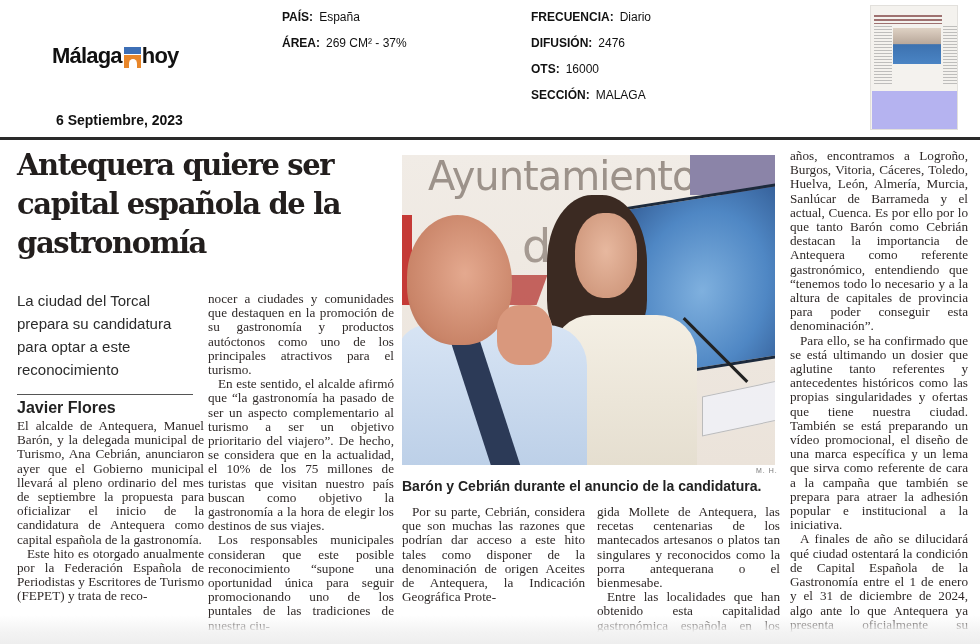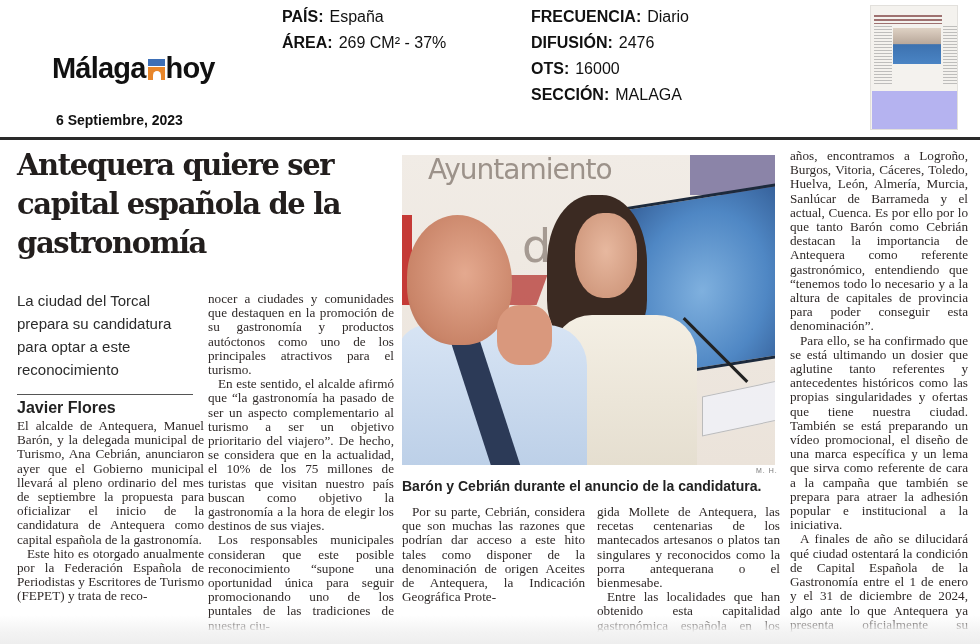--- a/index.html
+++ b/index.html
@@ -2,28 +2,28 @@
 <html><head>
 <meta charset="utf-8">
 <style>
   * { box-sizing: border-box; margin: 0; padding: 0; }
   html, body { width: 980px; height: 644px; overflow: hidden; background: #ffffff; }
   body { position: relative; font-family: "Liberation Serif", serif; color: #2a2524; }
 
   
   .header { position: absolute; left: 0; top: 0; width: 980px; height: 138px; background: #fff; }
   .logo { position: absolute; left: 52px; top: 38px; height: 36px; display: flex; align-items: center;
-          font-family: "Liberation Sans", sans-serif; font-weight: 700; font-size: 29px; letter-spacing: -0.8px; color: #111; margin-top: 12px; }
+          font-family: "Liberation Sans", sans-serif; font-weight: 700; font-size: 22px; letter-spacing: -0.8px; color: #111; }
   .logo .mark { display: inline-block; position: relative; width: 17px; height: 21px; margin: 0 1px 0 2px; top: 1px; }
   .logo .mark .blue { position: absolute; left: 0; top: 0; width: 17px; height: 7px; background: #3d6fb6; }
   .logo .mark .orange { position: absolute; left: 0; top: 8px; width: 17px; height: 13px; background: #e8862a; border-radius: 0 0 0 0; }
   .logo .mark .orange::after { content: ""; position: absolute; left: 5px; top: 4px; width: 8px; height: 9px; background: #fff; border-radius: 50% 50% 0 0; }
   .date { position: absolute; left: 56px; top: 112px; font-family: "Liberation Sans", sans-serif; font-weight: 700; font-size: 14px; color: #111; }
 
-  .meta { position: absolute; font-family: "Liberation Sans", sans-serif; font-size: 16px; color: #111; }
+  .meta { position: absolute; font-family: "Liberation Sans", sans-serif; font-size: 12px; color: #111; }
   .meta .row { height: 26px; line-height: 26px; white-space: nowrap; }
   .meta .k { font-weight: 700; margin-right: 6px; }
   .meta-left { left: 282px; top: 4px; }
   .meta-right { left: 531px; top: 4px; }
 
   .thumb { position: absolute; left: 870px; top: 5px; width: 88px; height: 125px; background: #f4f2ee; border: 1px solid #e2e0dc; overflow: hidden; }
   .thumb .t-title { position: absolute; left: 3px; top: 9px; width: 68px; height: 9px; background: repeating-linear-gradient(#7a3a3a 0 2px, transparent 2px 4px); opacity: .7; }
   .thumb .t-photo { position: absolute; left: 22px; top: 22px; width: 48px; height: 36px; background: linear-gradient(180deg,#dfd2c4 0,#b8a79a 45%,#3d72b0 46%,#4a84c4 100%); }
   .thumb .t-col { position: absolute; top: 20px; width: 18px; height: 60px; background: repeating-linear-gradient(#9a9a9a 0 1px, transparent 1px 3px); opacity: .6; }
   .thumb .t-hl { position: absolute; left: 1px; top: 85px; width: 86px; height: 39px; background: #b5b3f0; }
@@ -41,21 +41,21 @@
   .col p { text-indent: 0; }
   .col p.ind { text-indent: 10px; }
   .col-1 { left: 17px; top: 419px; width: 187px; }
   .col-2 { left: 208px; top: 292px; width: 186px; }
   .col-3 { left: 402px; top: 505px; width: 183px; }
   .col-4 { left: 597px; top: 505px; width: 183px; }
   .col-5 { left: 790px; top: 149px; width: 178px; }
 
   .photo { position: absolute; left: 402px; top: 155px; width: 373px; height: 310px; overflow: hidden;
            background: linear-gradient(180deg,#f1ece6 0%,#ebe3da 100%); }
-  .photo .wall-text { position: absolute; left: 26px; top: -2px; font-family: "DejaVu Sans", sans-serif; font-size: 28px; color: #9c928a; letter-spacing: -1px; }
+  .photo .wall-text { position: absolute; left: 26px; top: -2px; font-family: "DejaVu Sans", sans-serif; font-size: 40px; color: #9c928a; letter-spacing: -1px; }
   .photo .wall-de { position: absolute; left: 120px; top: 64px; font-family: "DejaVu Sans", sans-serif; font-size: 46px; color: #a59a92; }
   .photo .banner-right { position: absolute; left: 288px; top: 0; width: 85px; height: 40px; background: #8b84a8; }
   .photo .red { position: absolute; left: 0; top: 60px; width: 10px; height: 90px; background: #c53a36; }
   .photo .red2 { position: absolute; left: 100px; top: 120px; width: 40px; height: 30px; background: #b8403c; transform: skewX(-20deg); opacity: .8; }
   .photo .screen { position: absolute; left: 220px; top: 40px; width: 160px; height: 175px; background: radial-gradient(ellipse at 50% 55%, #7fb0de 0%, #4f87c4 60%, #355f98 100%);
                    transform: skewY(-9deg); border: 3px solid #1d2a3c; }
   .photo .man { position: absolute; left: -5px; top: 60px; width: 200px; height: 260px; }
   .photo .man .head { position: absolute; left: 10px; top: 0; width: 105px; height: 130px; background: radial-gradient(ellipse at 55% 45%, #e4a98f 0%, #c98468 70%, #a8654f 100%); border-radius: 48% 52% 45% 45%; }
   .photo .man .shirt { position: absolute; left: 0; top: 110px; width: 190px; height: 160px; background: linear-gradient(180deg,#d7e4f4,#b9cde6); border-radius: 30px 40px 0 0; }
   .photo .man .tie { position: absolute; left: 75px; top: 120px; width: 28px; height: 140px; background: #2c3a57; transform: rotate(-18deg); }

